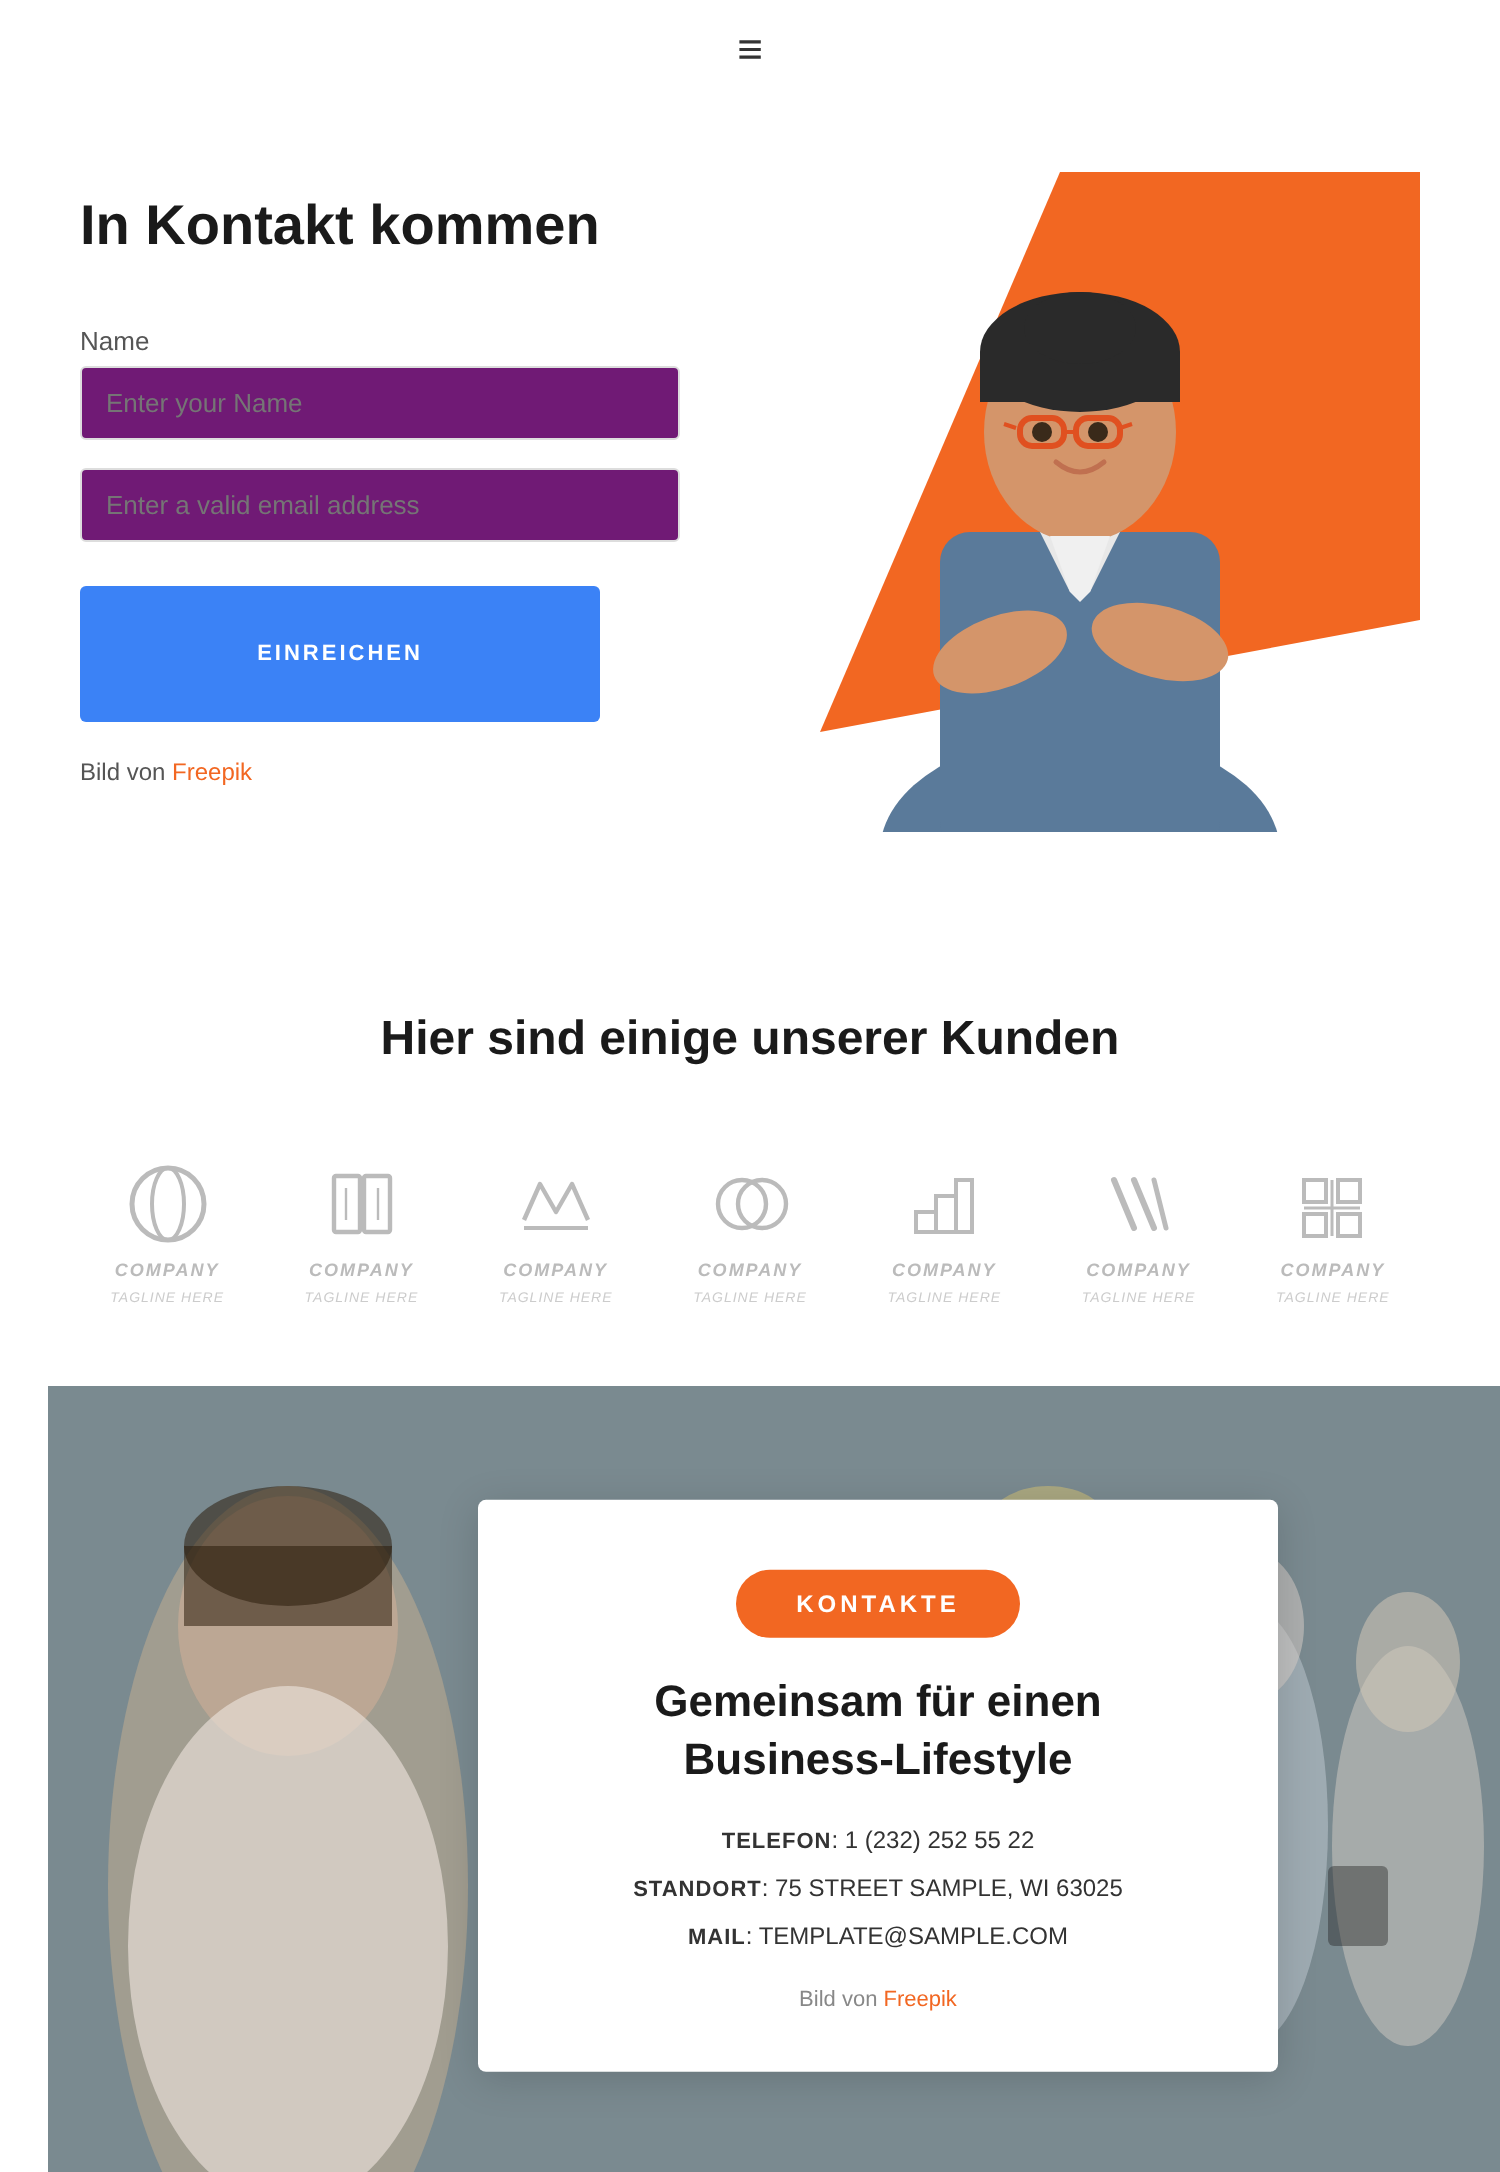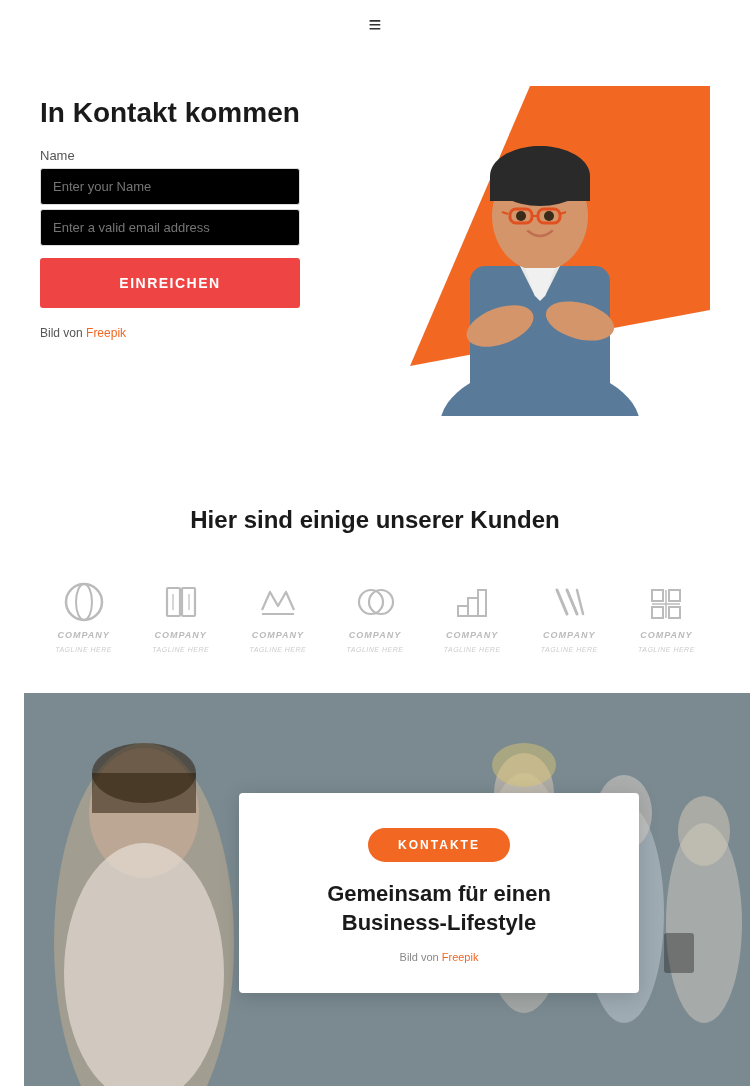--- a/index.html
+++ b/index.html
@@ -31,50 +31,50 @@
     }
     .hero-left {
       flex: 1;
       padding-top: 10px;
       z-index: 2;
     }
     .hero-title {
       font-size: 28px;
       font-weight: 700;
       color: #1a1a1a;
-      margin-bottom: 18px;
+      margin-bottom: 33px;
       line-height: 1.2;
     }
     .form-group {
-      margin-bottom: 4px;
+      margin-bottom: 14px;
     }
     .form-label {
       display: block;
       font-size: 13px;
       color: #555;
       margin-bottom: 5px;
     }
     .form-input {
-      width: 260px;
+      width: 300px;
       padding: 10px 12px;
       border: 1px solid #ddd;
       border-radius: 3px;
-      background: #000000;
+      background: #701a75;
       font-size: 13px;
       color: #999;
       outline: none;
     }
     .submit-btn {
       width: 260px;
-      padding: 17px;
-      background: #ef4444;
+      padding: 28px;
+      background: #3b82f6;
       color: #fff;
       border: none;
       border-radius: 3px;
-      font-size: 14px;
+      font-size: 11px;
       font-weight: 700;
       letter-spacing: 1.5px;
       cursor: pointer;
       margin-top: 8px;
       text-transform: uppercase;
     }
     .credit-text {
       margin-top: 18px;
       font-size: 12px;
       color: #555;
@@ -444,20 +444,31 @@
       <ellipse cx="680" cy="230" rx="38" ry="100" fill="#d8d0c878"></ellipse>
       <ellipse cx="680" cy="138" rx="26" ry="35" fill="#d4c8b888"></ellipse>
 
       <rect x="640" y="240" width="30" height="40" rx="3" fill="#2a2a2a70"></rect>
     </svg>
   </div>
 
   <div class="cta-card">
     <button class="kontakte-btn">KONTAKTE</button>
     <h2 class="cta-title">Gemeinsam für einen Business-Lifestyle</h2>
+    <div class="contact-info">
+      <div>
+        <strong>TELEFON</strong>: <span>1 (232) 252 55 22</span>
+      </div>
+      <div>
+        <strong>STANDORT</strong>: <span>75 STREET SAMPLE, WI 63025</span>
+      </div>
+      <div>
+        <strong>MAIL</strong>: <span>TEMPLATE@SAMPLE.COM</span>
+      </div>
+    </div>
     <p class="cta-credit">
       <span>Bild von</span>
       <a class="cta-credit-link" href="#">Freepik</a>
     </p>
   </div>
 </section>
 
 <footer class="footer-bar">
   
 </footer>

